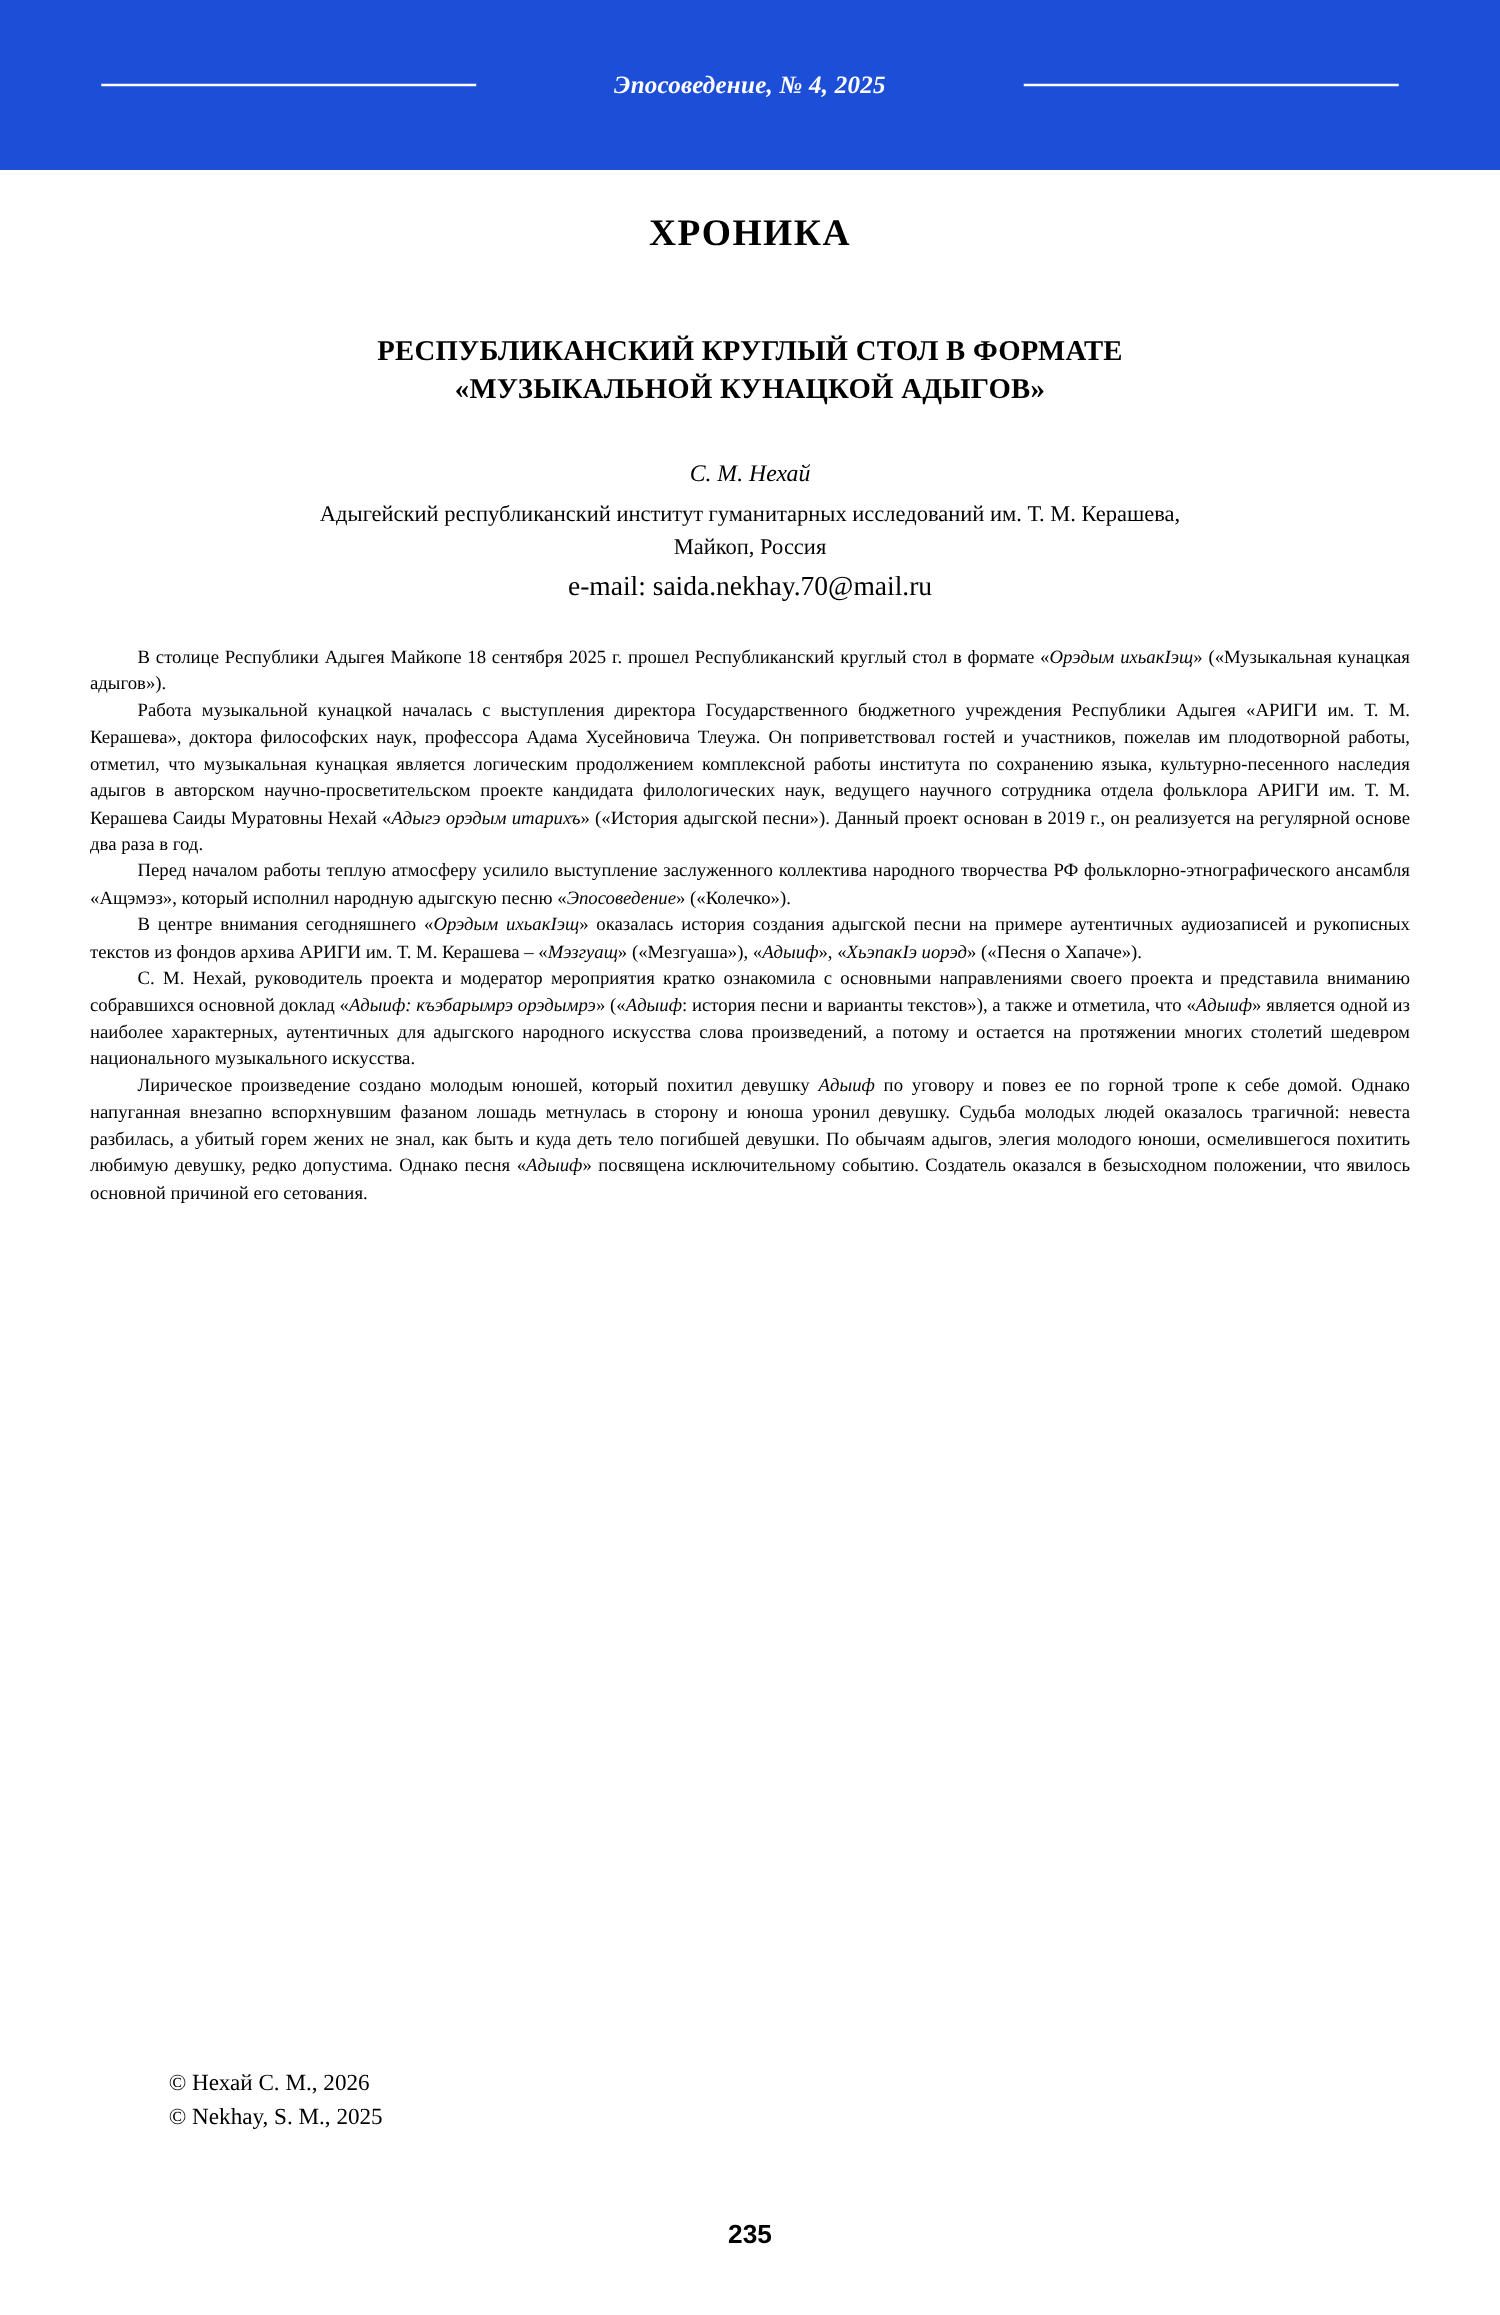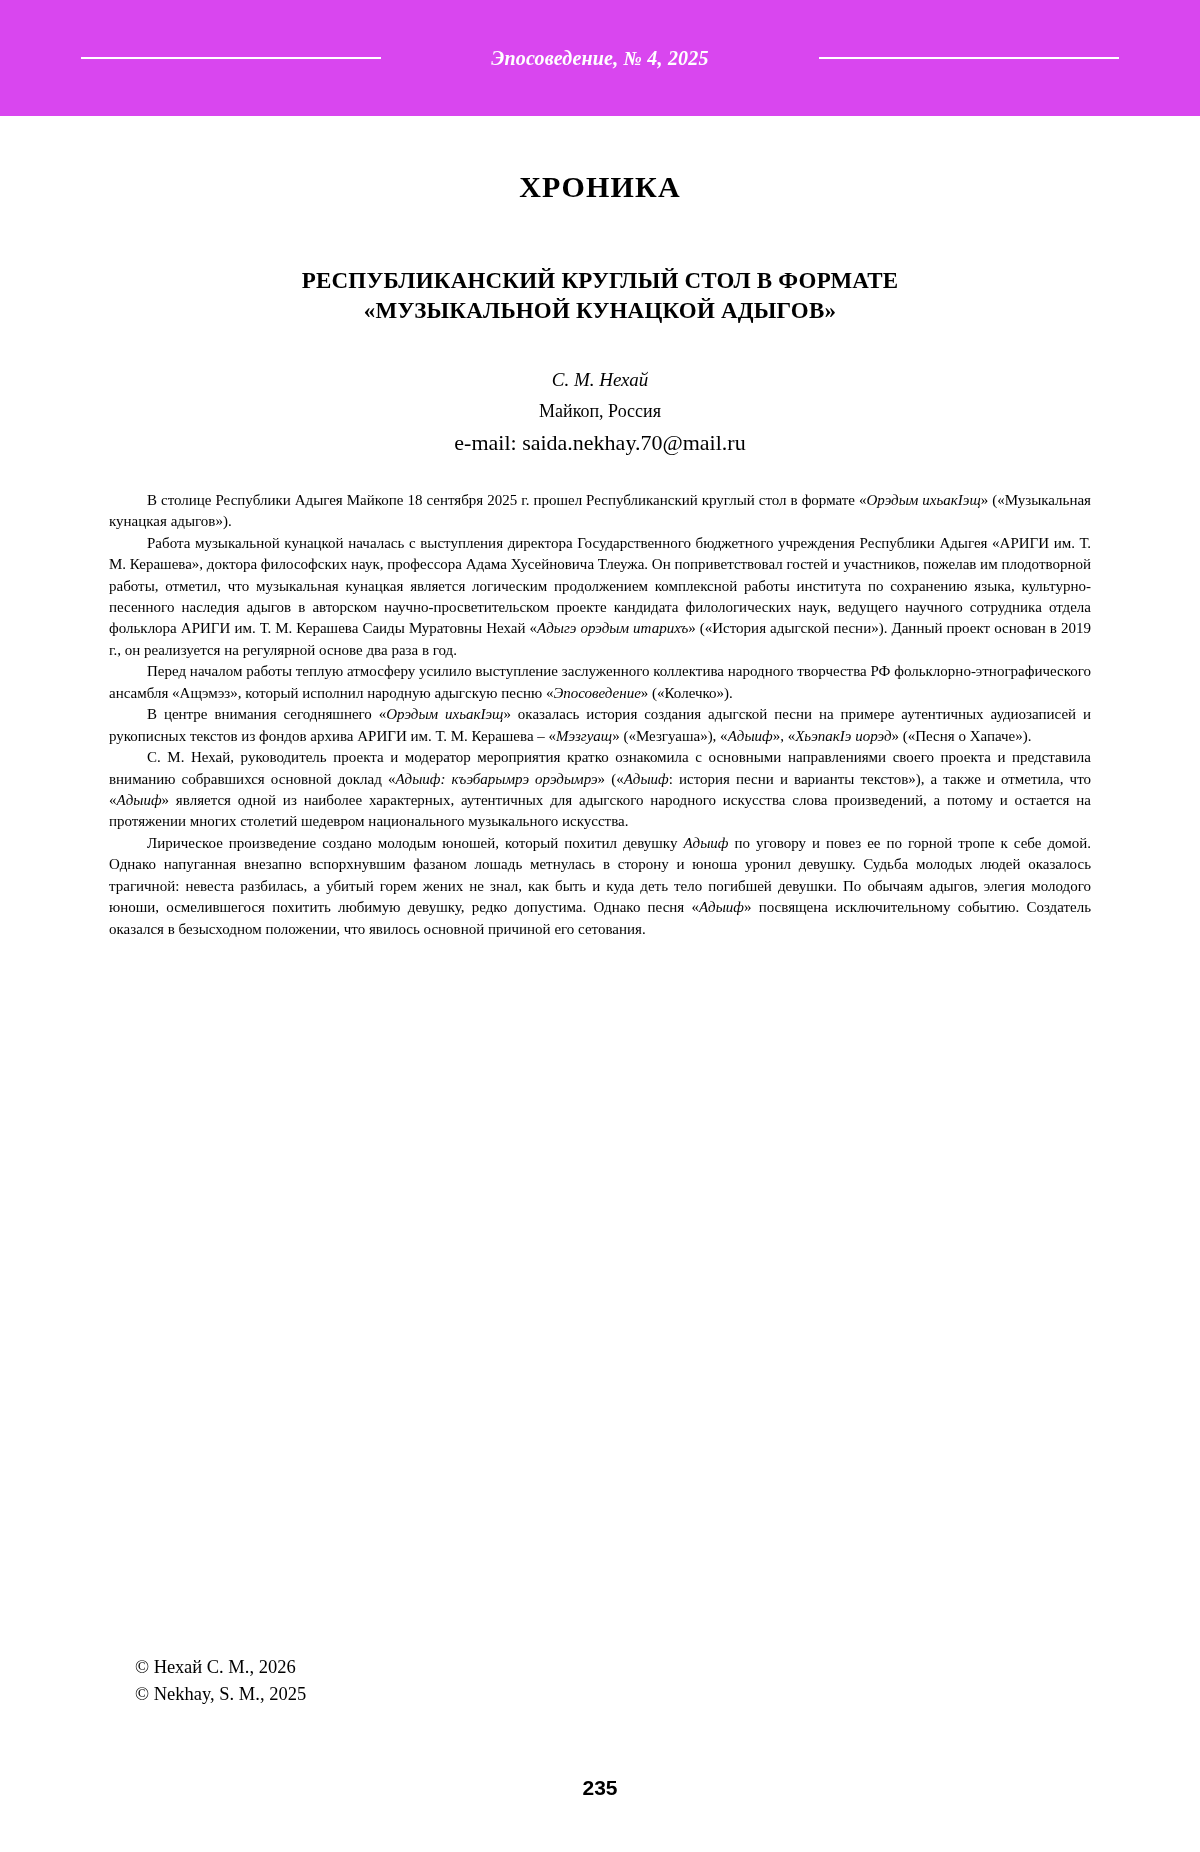--- a/index.html
+++ b/index.html
@@ -15,22 +15,22 @@
     position: relative;
     overflow: hidden;
   }
 
   
   .header-band {
     position: absolute;
     top: 0;
     left: 0;
     width: 1200px;
-    height: 116px;
-    background: #d946ef;
+    height: 136px;
+    background: #1d4ed8;
     display: flex;
     align-items: center;
     justify-content: flex-start;
   }
   .header-inner {
     display: flex;
     align-items: center;
     justify-content: center;
     width: 100%;
     gap: 0;
@@ -51,21 +51,21 @@
     white-space: nowrap;
     letter-spacing: 0.2px;
   }
 
   
   .page {
     position: absolute;
     top: 116px;
     left: 0;
     width: 1200px;
-    padding: 0 109px;
+    padding: 0 72px;
     box-sizing: border-box;
   }
 
   .section-title {
     text-align: center;
     font-size: 30px;
     font-weight: bold;
     letter-spacing: 1.2px;
     margin-top: 54px;
   }
@@ -151,20 +151,21 @@
   <div class="section-title">ХРОНИКА</div>
 
   <div class="article-title">
     <div>РЕСПУБЛИКАНСКИЙ КРУГЛЫЙ СТОЛ В ФОРМАТЕ</div>
     <div>«МУЗЫКАЛЬНОЙ КУНАЦКОЙ АДЫГОВ»</div>
   </div>
 
   <div class="author">С. М. Нехай</div>
 
   <div class="affiliation">
+    <div>Адыгейский республиканский институт гуманитарных исследований им. Т. М. Керашева,</div>
     <div>Майкоп, Россия</div>
   </div>
 
   <div class="email">e-mail: saida.nekhay.70@mail.ru</div>
 
   <div class="body-text">
     <p>В столице Республики Адыгея Майкопе 18 сентября 2025 г. прошел Республиканский круглый стол в формате «<em>Орэдым ихьакIэщ</em>» («Музыкальная кунацкая адыгов»).</p>
     <p>Работа музыкальной кунацкой началась с выступления директора Государственного бюджетного учреждения Республики Адыгея «АРИГИ им. Т. М. Керашева», доктора философских наук, профессора Адама Хусейновича Тлеужа. Он поприветствовал гостей и участников, пожелав им плодотворной работы, отметил, что музыкальная кунацкая является логическим продолжением комплексной работы института по сохранению языка, культурно-песенного наследия адыгов в авторском научно-просветительском проекте кандидата филологических наук, ведущего научного сотрудника отдела фольклора АРИГИ им. Т. М. Керашева Саиды Муратовны Нехай «<em>Адыгэ орэдым итарихъ</em>» («История адыгской песни»). Данный проект основан в 2019 г., он реализуется на регулярной основе два раза в год.</p>
     <p>Перед началом работы теплую атмосферу усилило выступление заслуженного коллектива народного творчества РФ фольклорно-этнографического ансамбля «Ащэмэз», который исполнил народную адыгскую песню «<em>Эпосоведение</em>» («Колечко»).</p>
     <p>В центре внимания сегодняшнего «<em>Орэдым ихьакIэщ</em>» оказалась история создания адыгской песни на примере аутентичных аудиозаписей и рукописных текстов из фондов архива АРИГИ им. Т. М. Керашева – «<em>Мэзгуащ</em>» («Мезгуаша»), «<em>Адыиф</em>», «<em>ХьэпакIэ иорэд</em>» («Песня о Хапаче»).</p>

